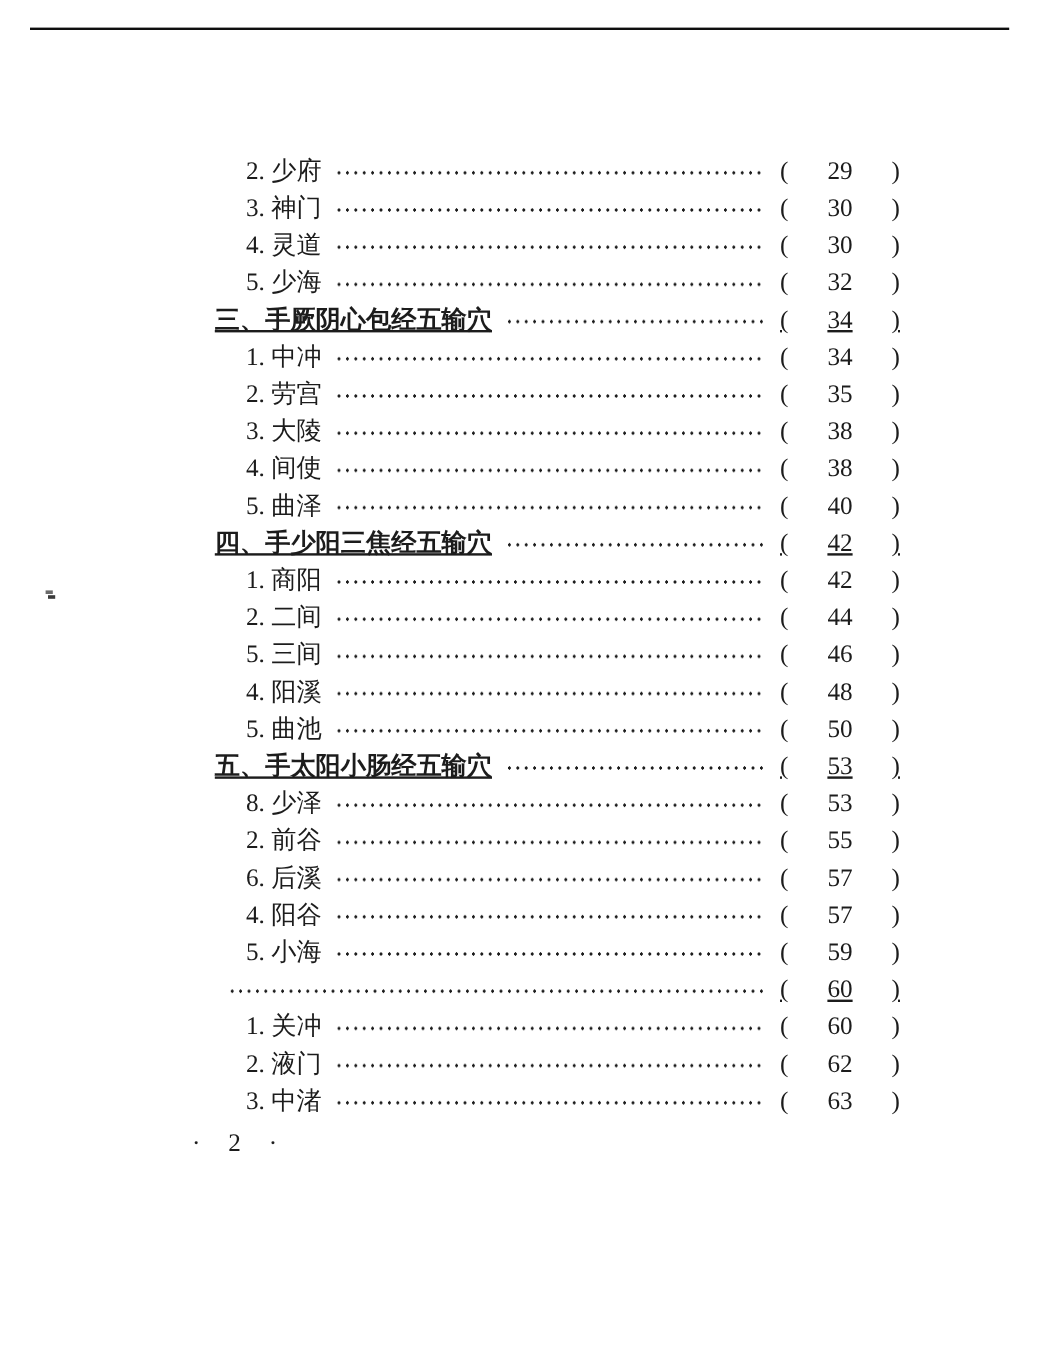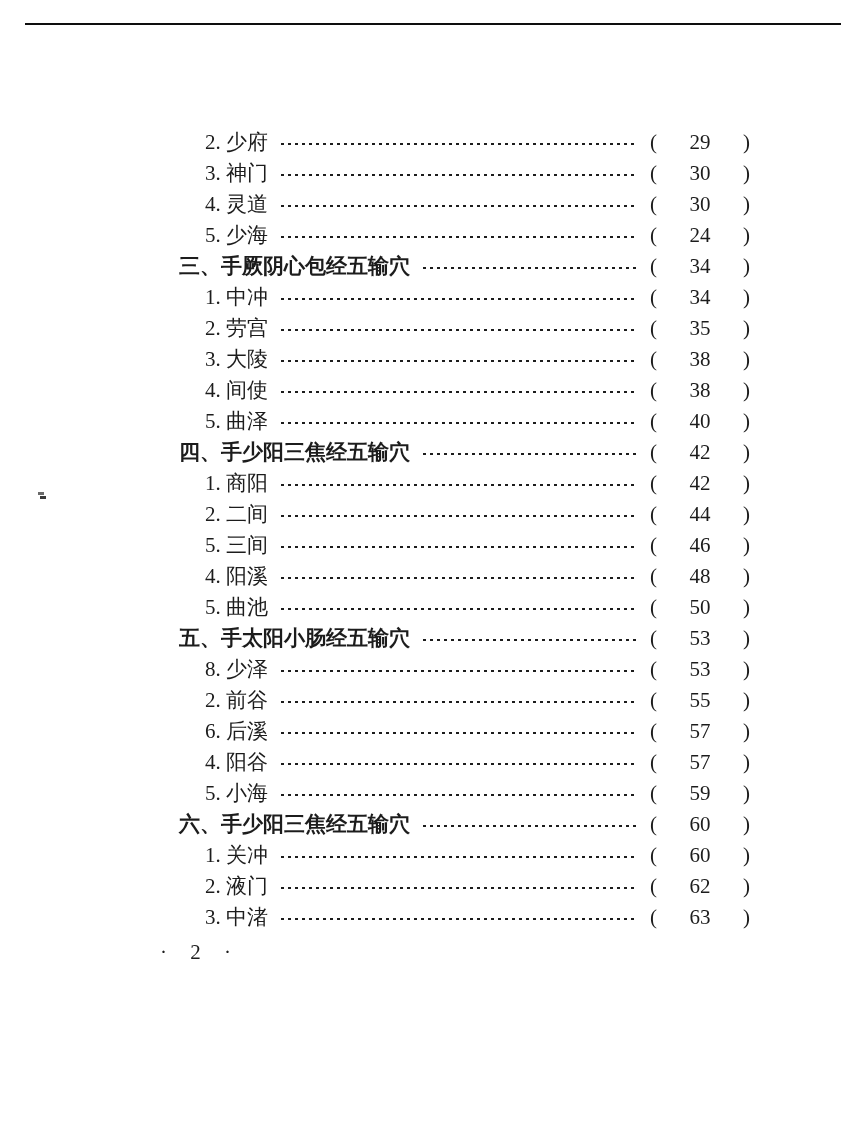--- a/index.html
+++ b/index.html
@@ -45,20 +45,21 @@
     align-items: center;
     height: 31px;
     padding-left: 205px;
     padding-right: 116px;
     font-size: 21px;
     line-height: 31px;
   }
   .toc-row.section {
     padding-left: 179px;
     font-weight: bold;
+    text-decoration: underline;
   }
   .toc-row .label {
     white-space: pre;
     flex: 0 0 auto;
   }
   .toc-row .leader {
     flex: 1 1 auto;
     align-self: stretch;
     margin: 0 12px 0 11px;
     background-image: radial-gradient(circle, #1c1c1c 1.25px, rgba(0,0,0,0) 1.45px);
@@ -116,21 +117,21 @@
           <span>(</span>
           <span>30</span>
           <span>)</span>
         </span>
       </div>
       <div class="toc-row item">
         <span class="label">5. 少海</span>
         <span class="leader"></span>
         <span class="pagenum">
           <span>(</span>
-          <span>24</span>
+          <span>32</span>
           <span>)</span>
         </span>
       </div>
       <div class="toc-row section">
         <span class="label">三、手厥阴心包经五输穴</span>
         <span class="leader"></span>
         <span class="pagenum">
           <span>(</span>
           <span>34</span>
           <span>)</span>
@@ -283,21 +284,20 @@
       <div class="toc-row item">
         <span class="label">5. 小海</span>
         <span class="leader"></span>
         <span class="pagenum">
           <span>(</span>
           <span>59</span>
           <span>)</span>
         </span>
       </div>
       <div class="toc-row section">
-        <span class="label">六、手少阳三焦经五输穴</span>
         <span class="leader"></span>
         <span class="pagenum">
           <span>(</span>
           <span>60</span>
           <span>)</span>
         </span>
       </div>
       <div class="toc-row item">
         <span class="label">1. 关冲</span>
         <span class="leader"></span>

